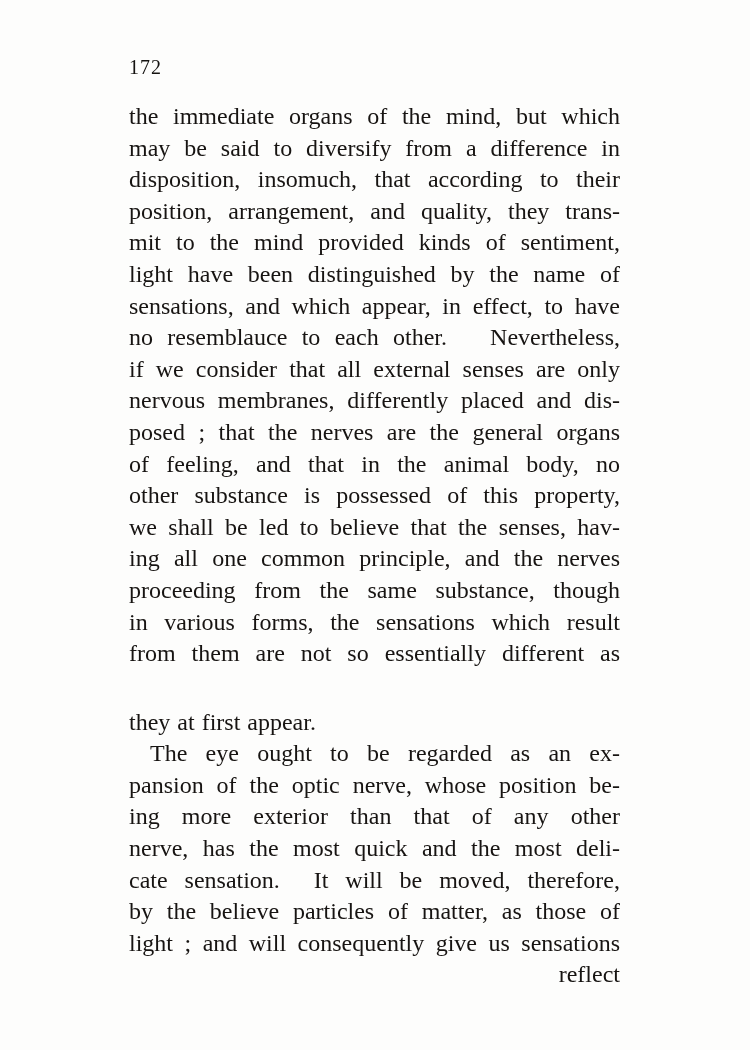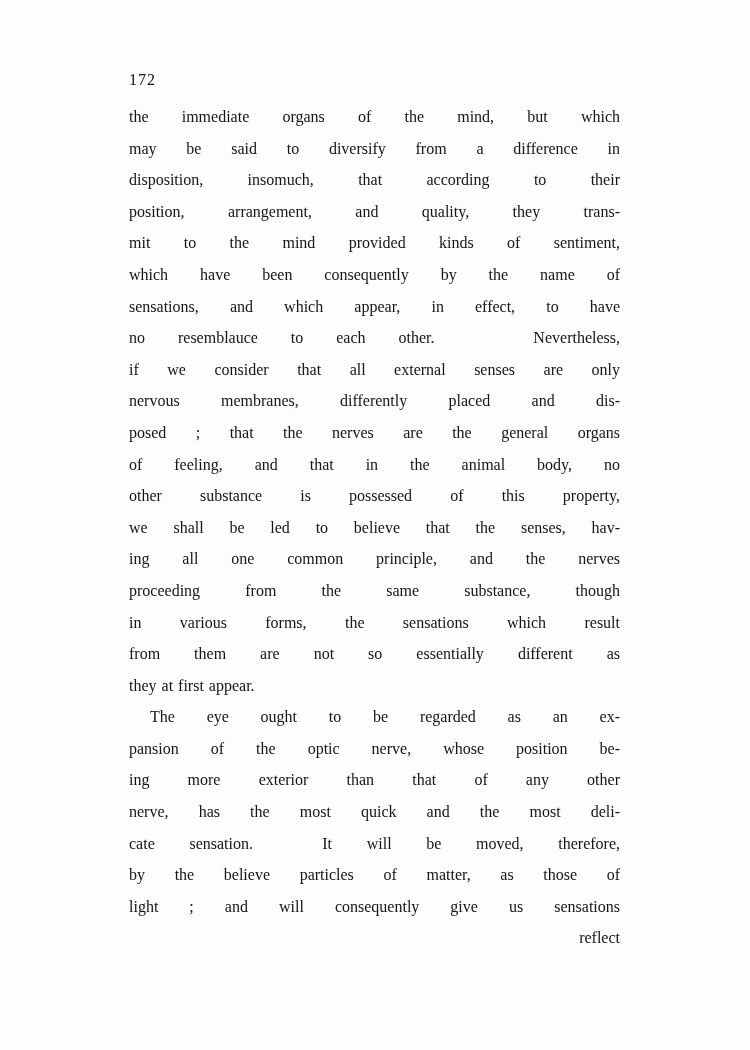--- a/index.html
+++ b/index.html
@@ -18,53 +18,54 @@
   .page {
     position: absolute;
     inset: 0;
     background:
       radial-gradient(ellipse 120% 110% at 50% 45%, rgba(255,255,255,0) 80%, rgba(205,203,198,0.25) 100%),
       #fdfdfc;
   }
   .page-number {
     position: absolute;
     left: 129px;
-    top: 71px;
-    font-size: 16px;
+    top: 56px;
+    font-size: 20px;
     letter-spacing: 1px;
     color: #141210;
   }
   .running-header {
     position: absolute;
     left: 129px;
     top: 63px;
     width: 491px;
     text-align: center;
     font-size: 16px;
     font-weight: bold;
     letter-spacing: 3.5px;
     color: #181512;
   }
   .text-block {
     position: absolute;
     left: 129px;
     top: 101px;
     width: 491px;
-    font-size: 16px;
+    font-size: 24px;
     line-height: 31.6px;
     word-spacing: 1px;
     font-family: Liberation Serif, serif;
   }
   .ln {
     text-align: justify;
     text-align-last: justify;
     white-space: normal;
   }
   .ln.end {
     text-align-last: left;
+    margin-top: 37px;
   }
   .ln.indent {
     text-indent: 21px;
   }
   .ln.catchword {
     text-align: right;
     text-align-last: right;
   }
 </style>
 </head>
@@ -74,21 +75,21 @@
 
   <div class="page-number">172</div>
 
 
   <div class="text-block">
     <div class="ln">the immediate organs of the mind, but which</div>
     <div class="ln">may be said to diversify from a difference in</div>
     <div class="ln">disposition, insomuch, that according to their</div>
     <div class="ln">position, arrangement, and quality, they trans-</div>
     <div class="ln">mit to the mind provided kinds of sentiment,</div>
-    <div class="ln">which have been consequently by the name of</div>
+    <div class="ln">light have been distinguished by the name of</div>
     <div class="ln">sensations, and which appear, in effect, to have</div>
     <div class="ln">no resemblauce to each other.&nbsp;&nbsp; Nevertheless,</div>
     <div class="ln">if we consider that all external senses are only</div>
     <div class="ln">nervous membranes, differently placed and dis-</div>
     <div class="ln">posed ; that the nerves are the general organs</div>
     <div class="ln">of feeling, and that in the animal body, no</div>
     <div class="ln">other substance is possessed of this property,</div>
     <div class="ln">we shall be led to believe that the senses, hav-</div>
     <div class="ln">ing all one common principle, and the nerves</div>
     <div class="ln">proceeding from the same substance, though</div>

